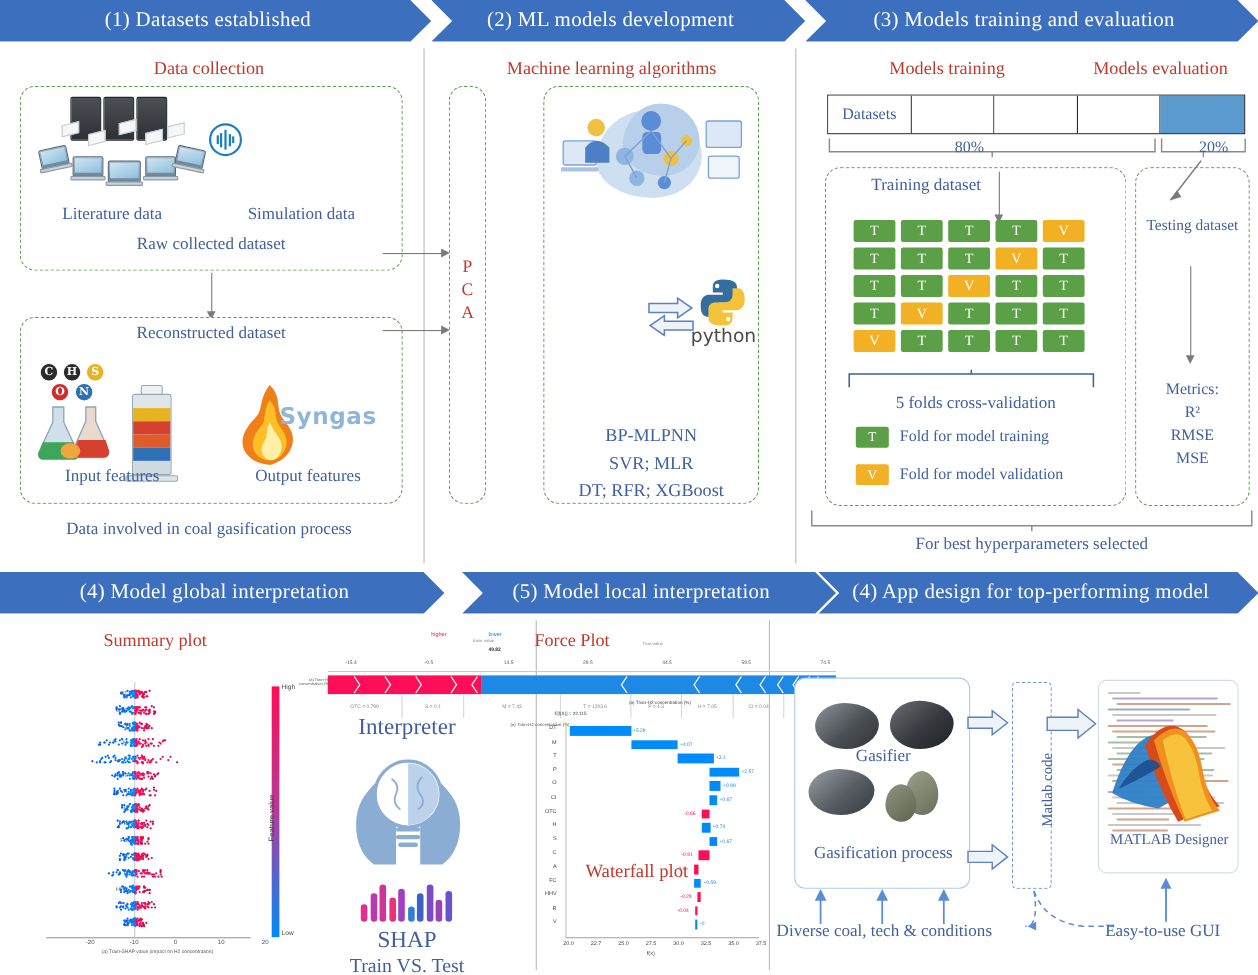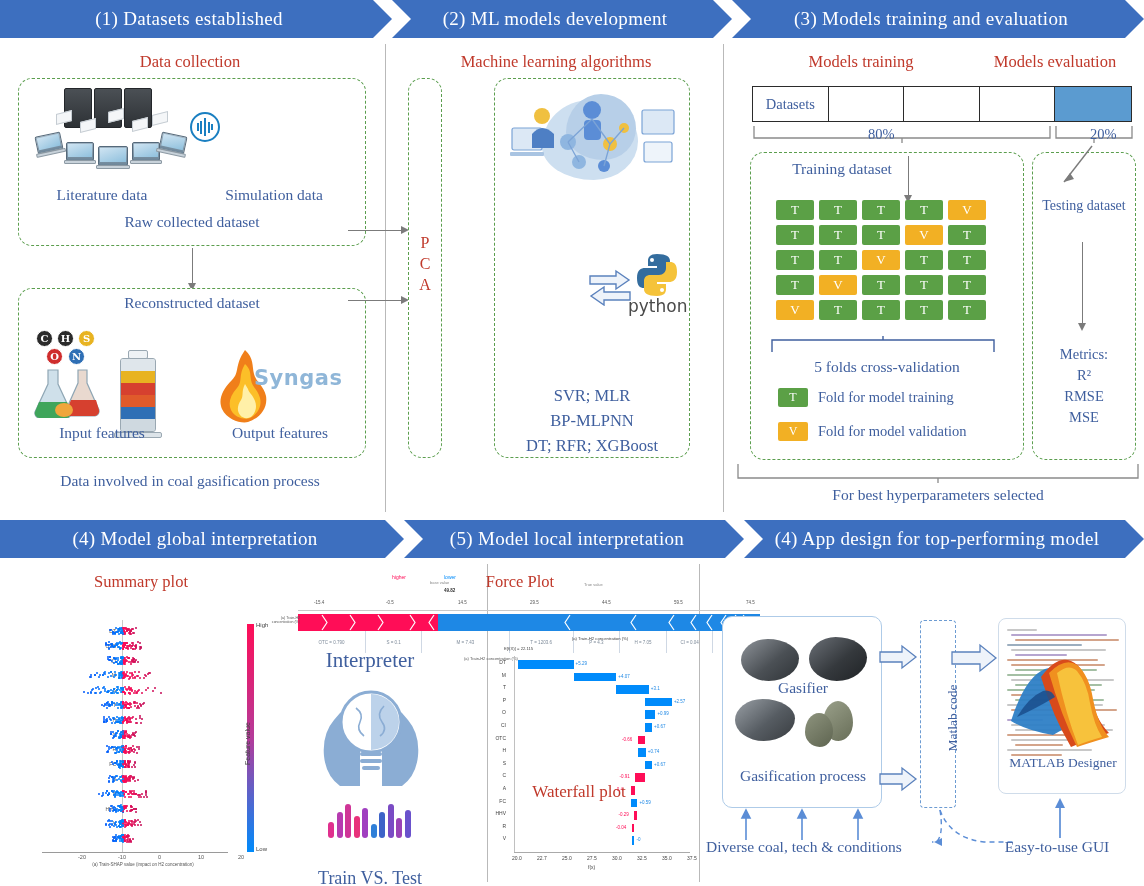--- a/index.html
+++ b/index.html
@@ -416,22 +416,22 @@
     <svg width="46" height="46" viewBox="0 0 46 46">
       <path d="M23 2 c-8 0 -9 4 -9 7 v5 h9 v2 h-12 c-4 0 -8 2 -8 10 c0 8 3 10 7 10 h4 v-6 c0 -4 3 -7 7 -7 h9 c3 0 6 -2 6 -6 v-8 c0 -4 -3 -7 -13 -7 z" fill="#346d9e"></path>
       <circle cx="18" cy="8" r="2" fill="#fff"></circle>
       <path d="M23 44 c8 0 9 -4 9 -7 v-5 h-9 v-2 h12 c4 0 8 -2 8 -10 c0 -8 -3 -10 -7 -10 h-4 v6 c0 4 -3 7 -7 7 h-9 c-3 0 -6 2 -6 6 v8 c0 4 3 7 13 7 z" fill="#f5c33a"></path>
       <circle cx="28" cy="38" r="2" fill="#fff"></circle>
     </svg>
     <div style="position:absolute; left:-6px; top:44px; font-family:'DejaVu Sans',sans-serif; font-size:17px; color:#4a4a4a;">python</div>
   </div>
 
   <div class="algo-list" style="left:494px; top:384px; width:196px;">
+    <div>BP-MLPNN</div>
     <div>SVR; MLR</div>
-    <div>BP-MLPNN</div>
     <div>DT; RFR; XGBoost</div>
   </div>
 
   <div class="cap-red" style="left:748px; top:52px; width:226px;">Models training</div>
   <div class="cap-red" style="left:966px; top:52px; width:178px;">Models evaluation</div>
 
   <div class="ds-table" style="left:752px; top:86px; width:380px; height:36px;">
     <div class="cell" style="width:76px;">Datasets</div>
     <div class="cell" style="width:76px;"></div>
     <div class="cell" style="width:76px;"></div>
@@ -520,21 +520,21 @@
   </svg>
   <div class="cap-blue" style="left:736px; top:486px; width:404px;">For best hyperparameters selected</div>
 </div>
 
 <div class="row row-bot">
 
   <div class="banner-strip">
     <div class="ribbon arrow-r" style="left:0; width:404px;">
       <span>(4) Model global interpretation</span>
     </div>
-    <div class="ribbon arrow-lr" style="left:404px; width:340px;text-align:center;">
+    <div class="ribbon arrow-lr" style="left:420px; width:340px;text-align:center;">
       <span>(5) Model local interpretation</span>
     </div>
     <div class="ribbon arrow-lr" style="left:744px; width:400px;">
       <span>(4) App design for top-performing model</span>
     </div>
   </div>
 
   <div class="vsep" style="left:487px; top:44px; height:318px;"></div>
   <div class="vsep" style="left:699px; top:44px; height:318px;"></div>
 
@@ -1948,20 +1948,21 @@
     <i style="height:34px; background:#cf3597;"></i>
     <i style="height:22px; background:#e8327b;"></i>
     <i style="height:30px; background:#a03fc0;"></i>
     <i style="height:14px; background:#2f7fd8;"></i>
     <i style="height:26px; background:#3d63c8;"></i>
     <i style="height:34px; background:#7a4bc4;"></i>
     <i style="height:20px; background:#9a43b6;"></i>
     <i style="height:28px; background:#6a52cc;"></i>
   </div>
 
+  <div class="big-blue" style="left:280px; top:322px; width:180px; font-size:21px;">SHAP</div>
   <div class="big-blue" style="left:266px; top:348px; width:208px; font-size:18px;">Train VS. Test</div>
 
   <div class="cap-red" style="left:420px; top:52px; width:200px;">Force Plot</div>
 
   <div class="force" style="left:284px; top:68px; width:480px; height:52px;">
     <div class="force-tick" style="left:160px; top:0px; font-weight:700; color:#333;">49.82</div>
     <div class="force-tick" style="left:146px; top:-8px; font-size:4px; color:#888;">base value</div>
     <div class="force-tick" style="left:300px; top:-6px; font-size:4px; color:#888;">True value</div>
     <div class="force-tick" style="left:108px; top:-14px; color:#ff0d57; font-size:5px;">higher</div>
     <div class="force-tick" style="left:160px; top:-14px; color:#008bfb; font-size:5px;">lower</div>

